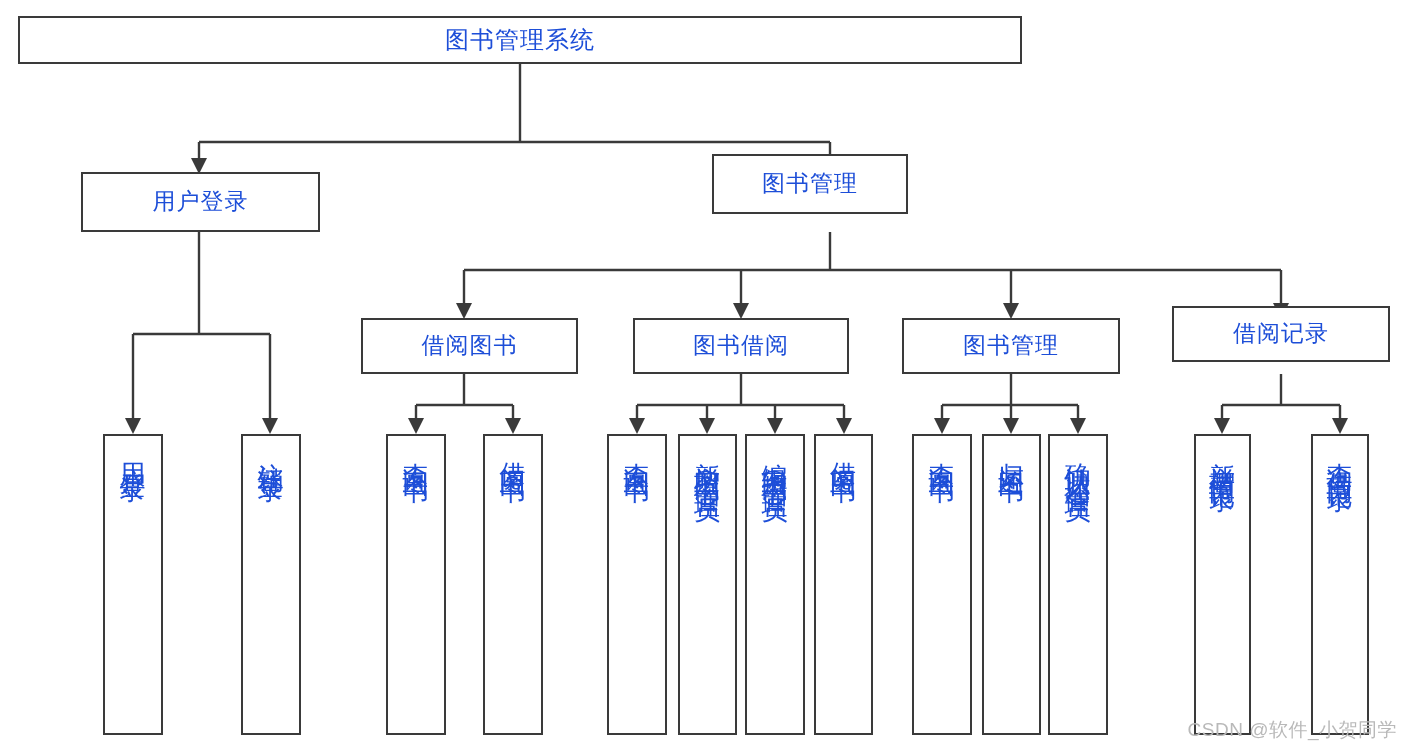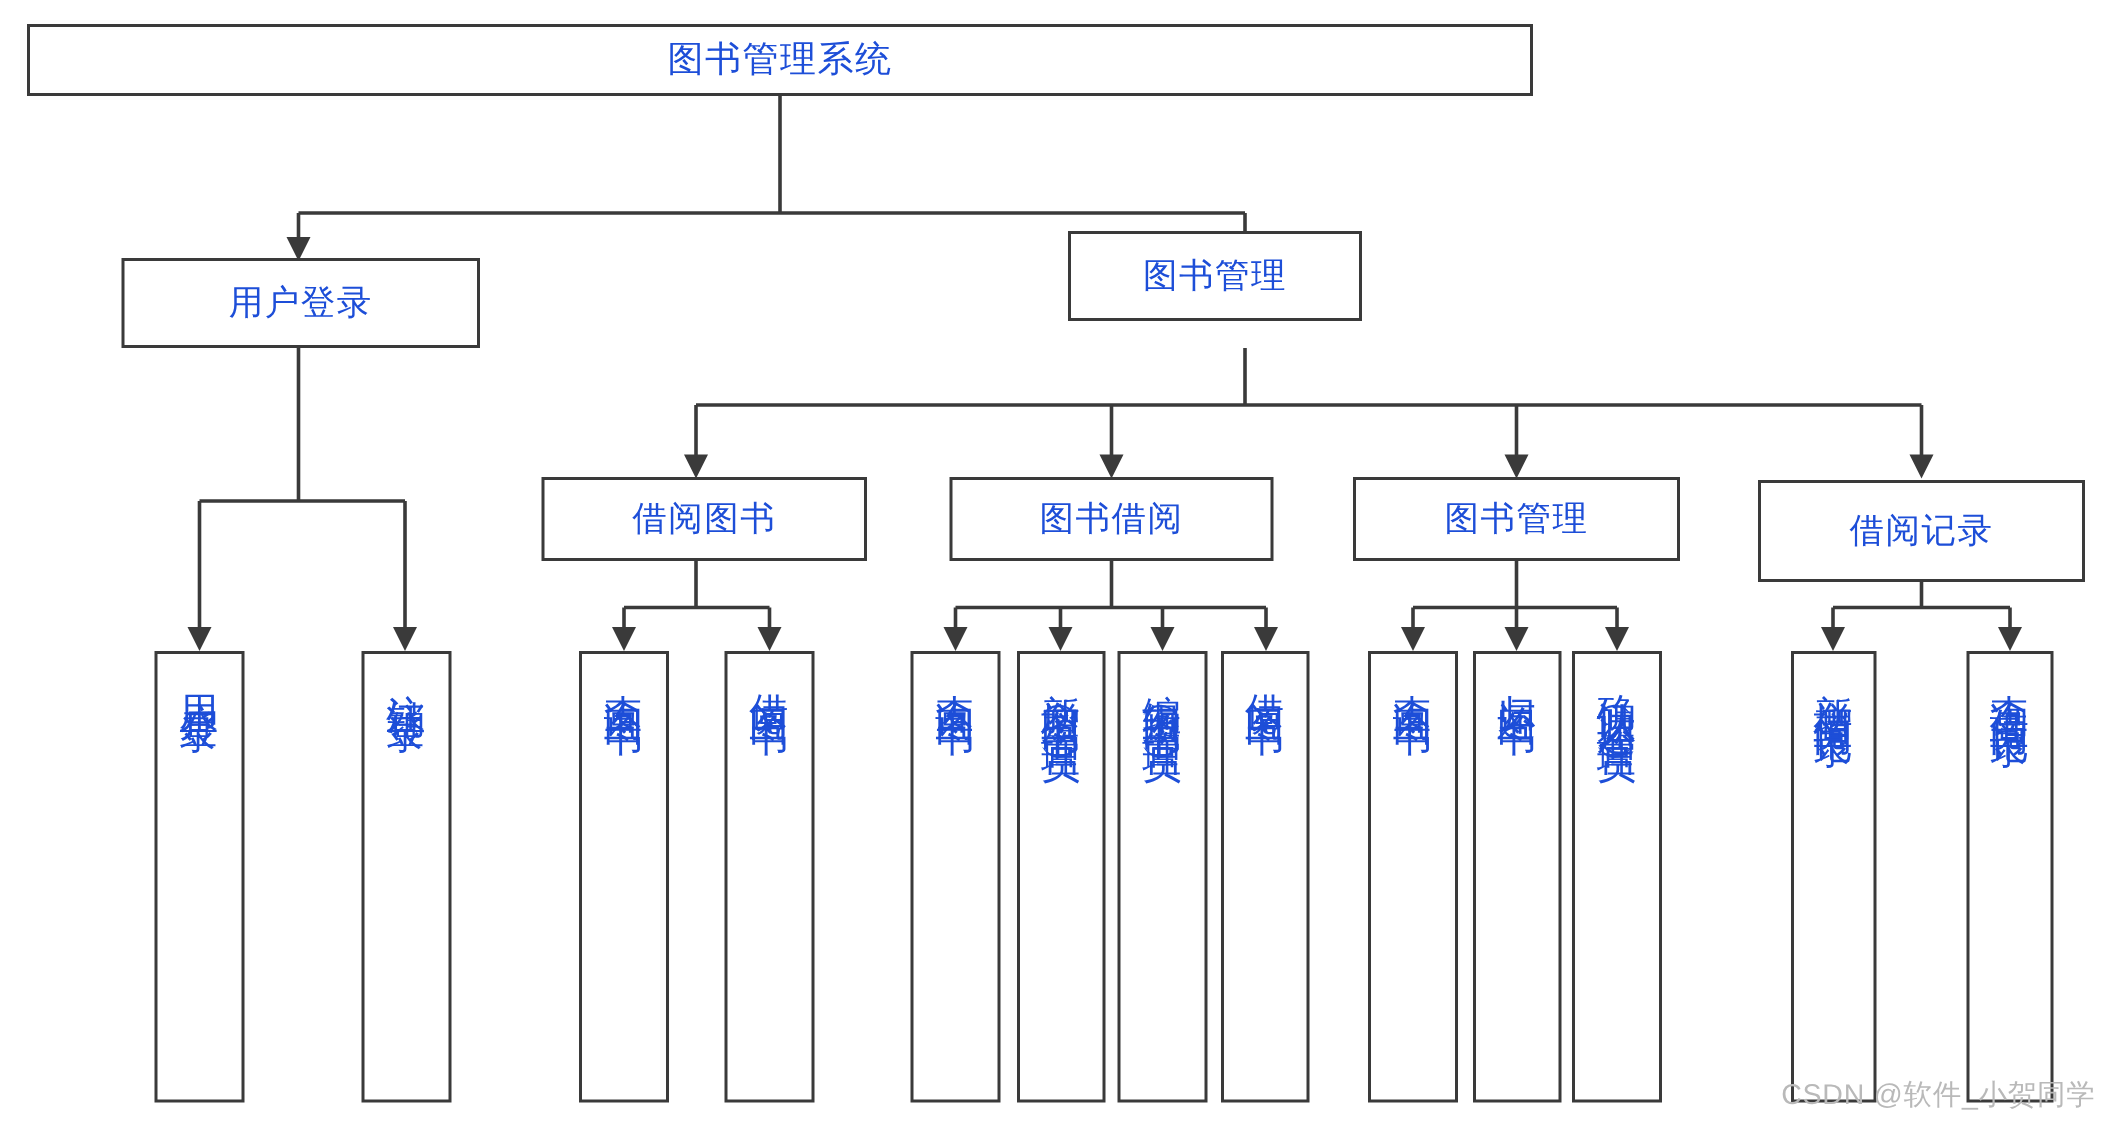--- a/index.html
+++ b/index.html
@@ -155,21 +155,21 @@
 
   <div class="node horiz" style="left:361px;top:318px;width:217px;height:56px;">
     <span class="label">借阅图书</span>
   </div>
   <div class="node horiz" style="left:633px;top:318px;width:216px;height:56px;">
     <span class="label">图书借阅</span>
   </div>
   <div class="node horiz" style="left:902px;top:318px;width:218px;height:56px;">
     <span class="label">图书管理</span>
   </div>
-  <div class="node horiz" style="left:1172px;top:320px;width:218px;height:68px;">
+  <div class="node horiz" style="left:1172px;top:306px;width:218px;height:56px;">
     <span class="label">借阅记录</span>
   </div>
 
   <div class="node vert" style="left:103px;top:434px;width:60px;height:301px;">
     <span class="label">用户登录</span>
   </div>
   <div class="node vert" style="left:241px;top:434px;width:60px;height:301px;">
     <span class="label">注销登录</span>
   </div>
 

